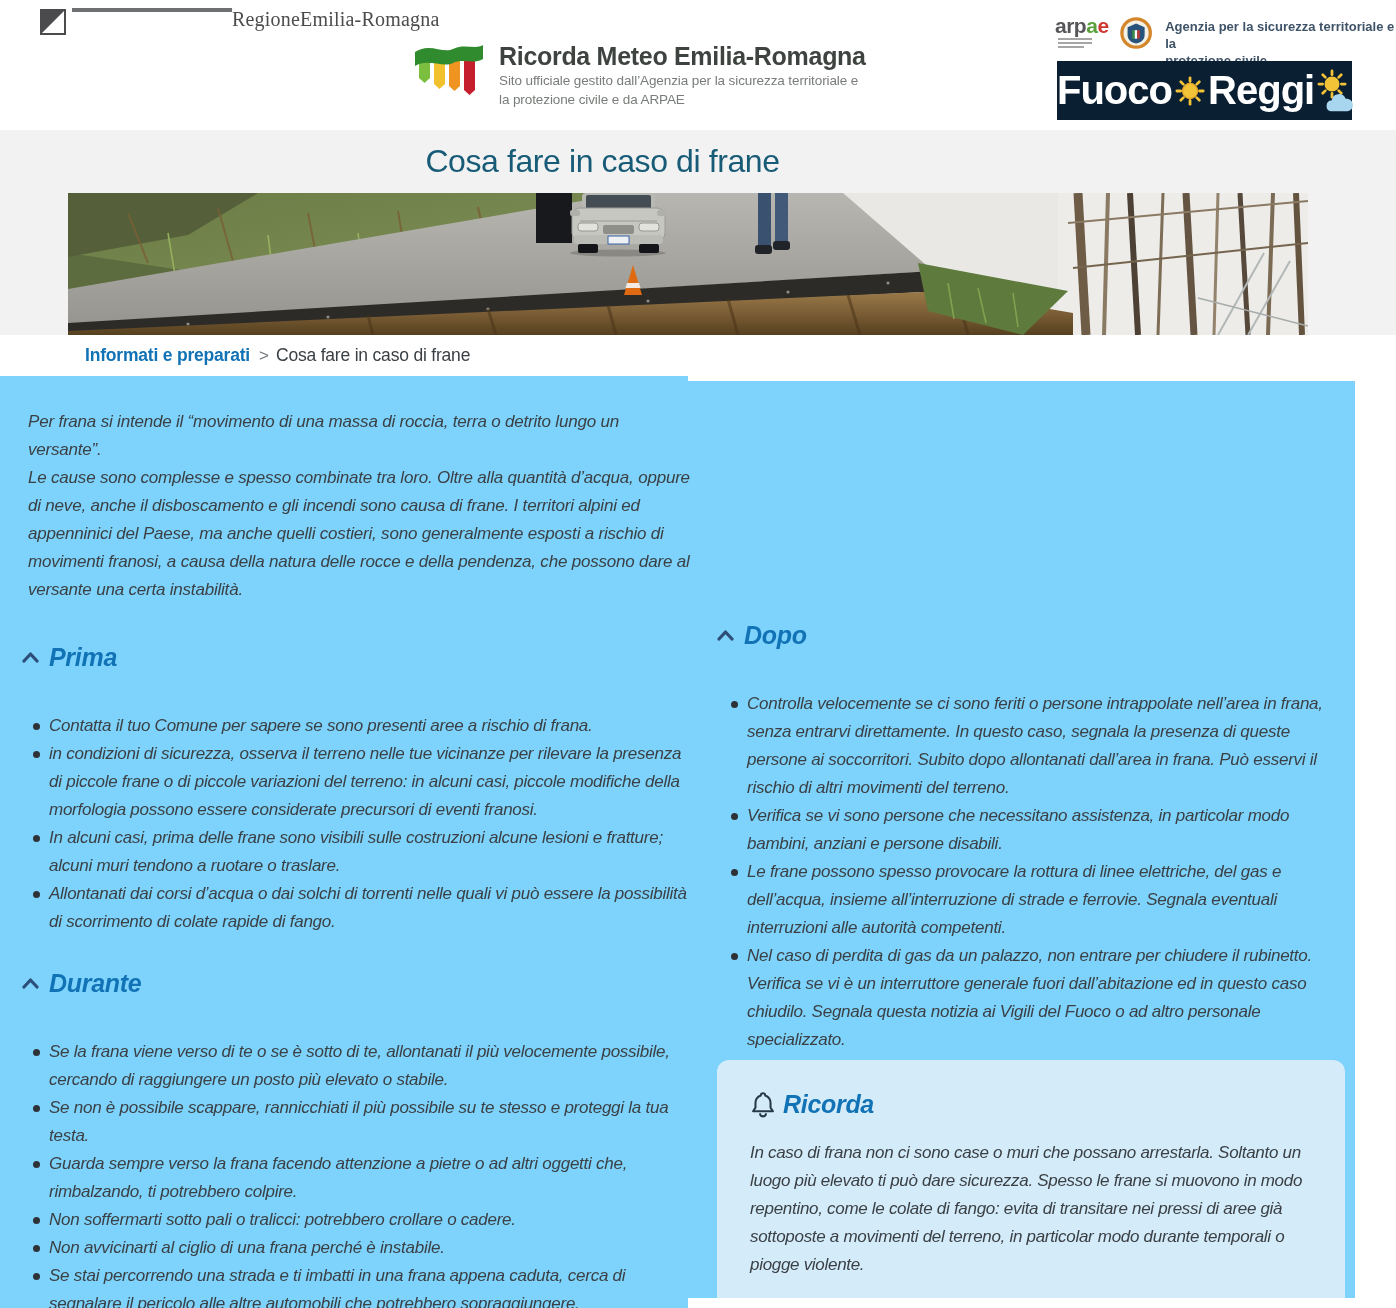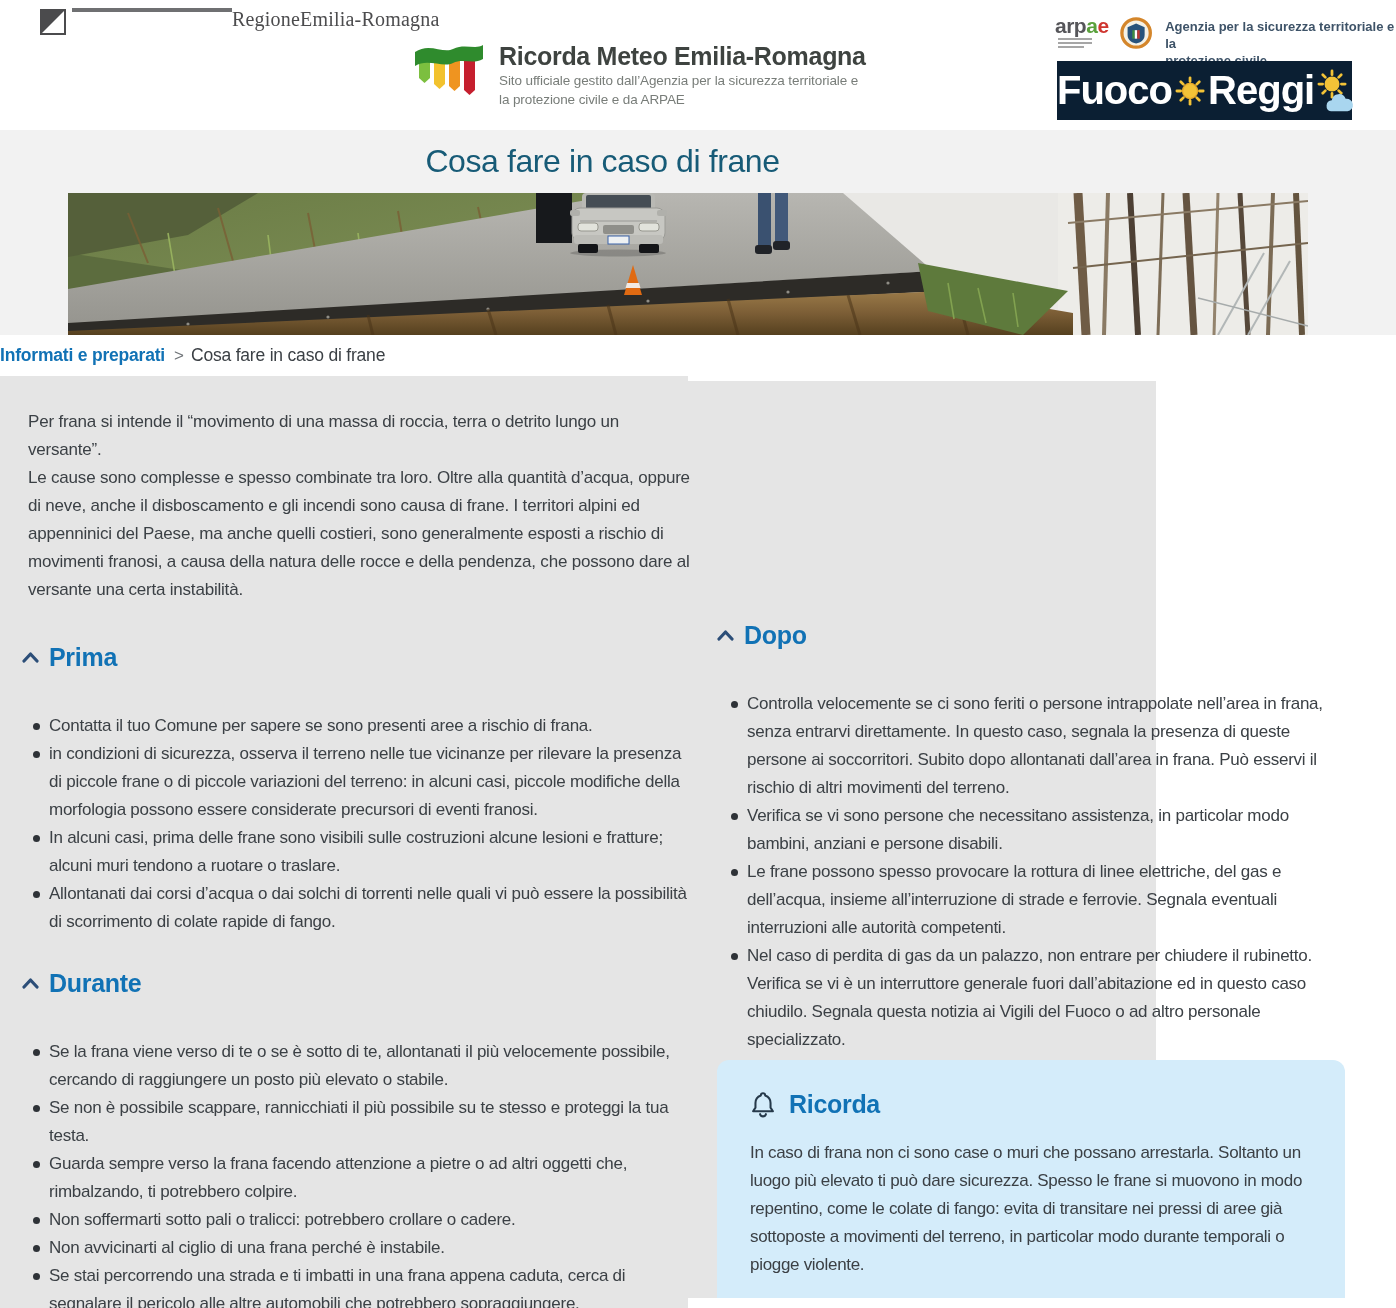--- a/index.html
+++ b/index.html
@@ -31,27 +31,27 @@
   .suncloud { position:relative; width:44px; height:44px; }
   .suncloud svg.sun2 { position:absolute; left:0; top:0; }
   .suncloud svg.cloud { position:absolute; right:-3px; bottom:-1px; }
 
   
   .titleband { position:absolute; left:0; top:130px; width:1396px; height:205px; background:#f2f2f2; }
   .titleband h1 { position:absolute; left:0; top:13px; width:1205px; text-align:center; font-size:32px; font-weight:500; color:#175b77; letter-spacing:-0.4px; }
   .hero { position:absolute; left:68px; top:63px; width:1240px; height:142px; display:block; }
 
   
-  .crumbs { position:absolute; left:0; top:335px; width:1396px; height:41px; background:#ffffff; display:flex; align-items:center; font-size:17.5px; }
+  .crumbs { position:absolute; left:0; top:335px; width:1396px; height:41px; background:#ffffff; display:flex; align-items:center; padding-left:85px; font-size:17.5px; }
   .crumbs a { color:#1172b5; font-weight:bold; text-decoration:none; cursor:pointer; letter-spacing:-0.2px; }
   .crumbs .sep { color:#6f7478; margin:0 7px 0 9px; font-size:17px; }
   .crumbs .cur { color:#3b4045; letter-spacing:-0.2px; }
 
   
-  .content { position:absolute; left:0; top:376px; width:1156px; height:932px; background:#e5e5e5; }
+  .content { position:absolute; left:0; top:376px; width:1355px; height:932px; background:#7dd3fc;font-style:italic; }
   .notch { position:absolute; left:688px; top:0; width:708px; height:5px; background:#ffffff; }
   .bottom-strip { position:absolute; left:688px; top:922px; width:708px; height:10px; background:#ffffff; }
 
   .col-left  { position:absolute; left:28px;  top:32px; width:664px; }
   .col-right { position:absolute; left:700px; top:0;    width:696px; }
 
   .intro { font-size:17px; line-height:28px; color:#3b4045; letter-spacing:-0.2px; }
 
   .sec-head { display:flex; align-items:center; gap:10px; margin-top:36px; cursor:pointer; }
   .sec-head h2 { font-size:25px; font-weight:bold; color:#1172b5; letter-spacing:-0.3px; line-height:34px; }
@@ -59,21 +59,21 @@
   .col-right .sec-head { margin-left:17px; margin-top:242px; }
   .chev { flex:0 0 auto; }
 
   ul.blist { list-style:none; margin-top:38px; }
   .col-left ul.blist { margin-left:5px; width:659px; }
   .col-right ul.blist { margin-left:31px; width:620px; }
   ul.blist li { position:relative; padding-left:16px; font-size:17px; line-height:28px; color:#3b4045; letter-spacing:-0.25px; }
   ul.blist li::before { content:""; position:absolute; left:0; top:10.5px; width:7px; height:7px; border-radius:50%; background:#2e3237; }
 
   .ricorda { margin:6px 0 0 17px; width:628px; height:250px; background:#d4ecfa; border-radius:12px; padding:30px 33px 0 33px; }
-  .ric-head { display:flex; align-items:center; gap:13px; }
+  .ric-head { display:flex; align-items:center; gap:7px; }
   .ric-head h2 { font-size:25px; font-weight:bold; color:#1172b5; letter-spacing:-0.3px; }
   .ricorda p { margin-top:20px; font-size:17px; line-height:28px; color:#3b4045; letter-spacing:-0.3px; }
 </style>
 </head>
 <body>
 
 <div class="page">
 
   <header>
 

